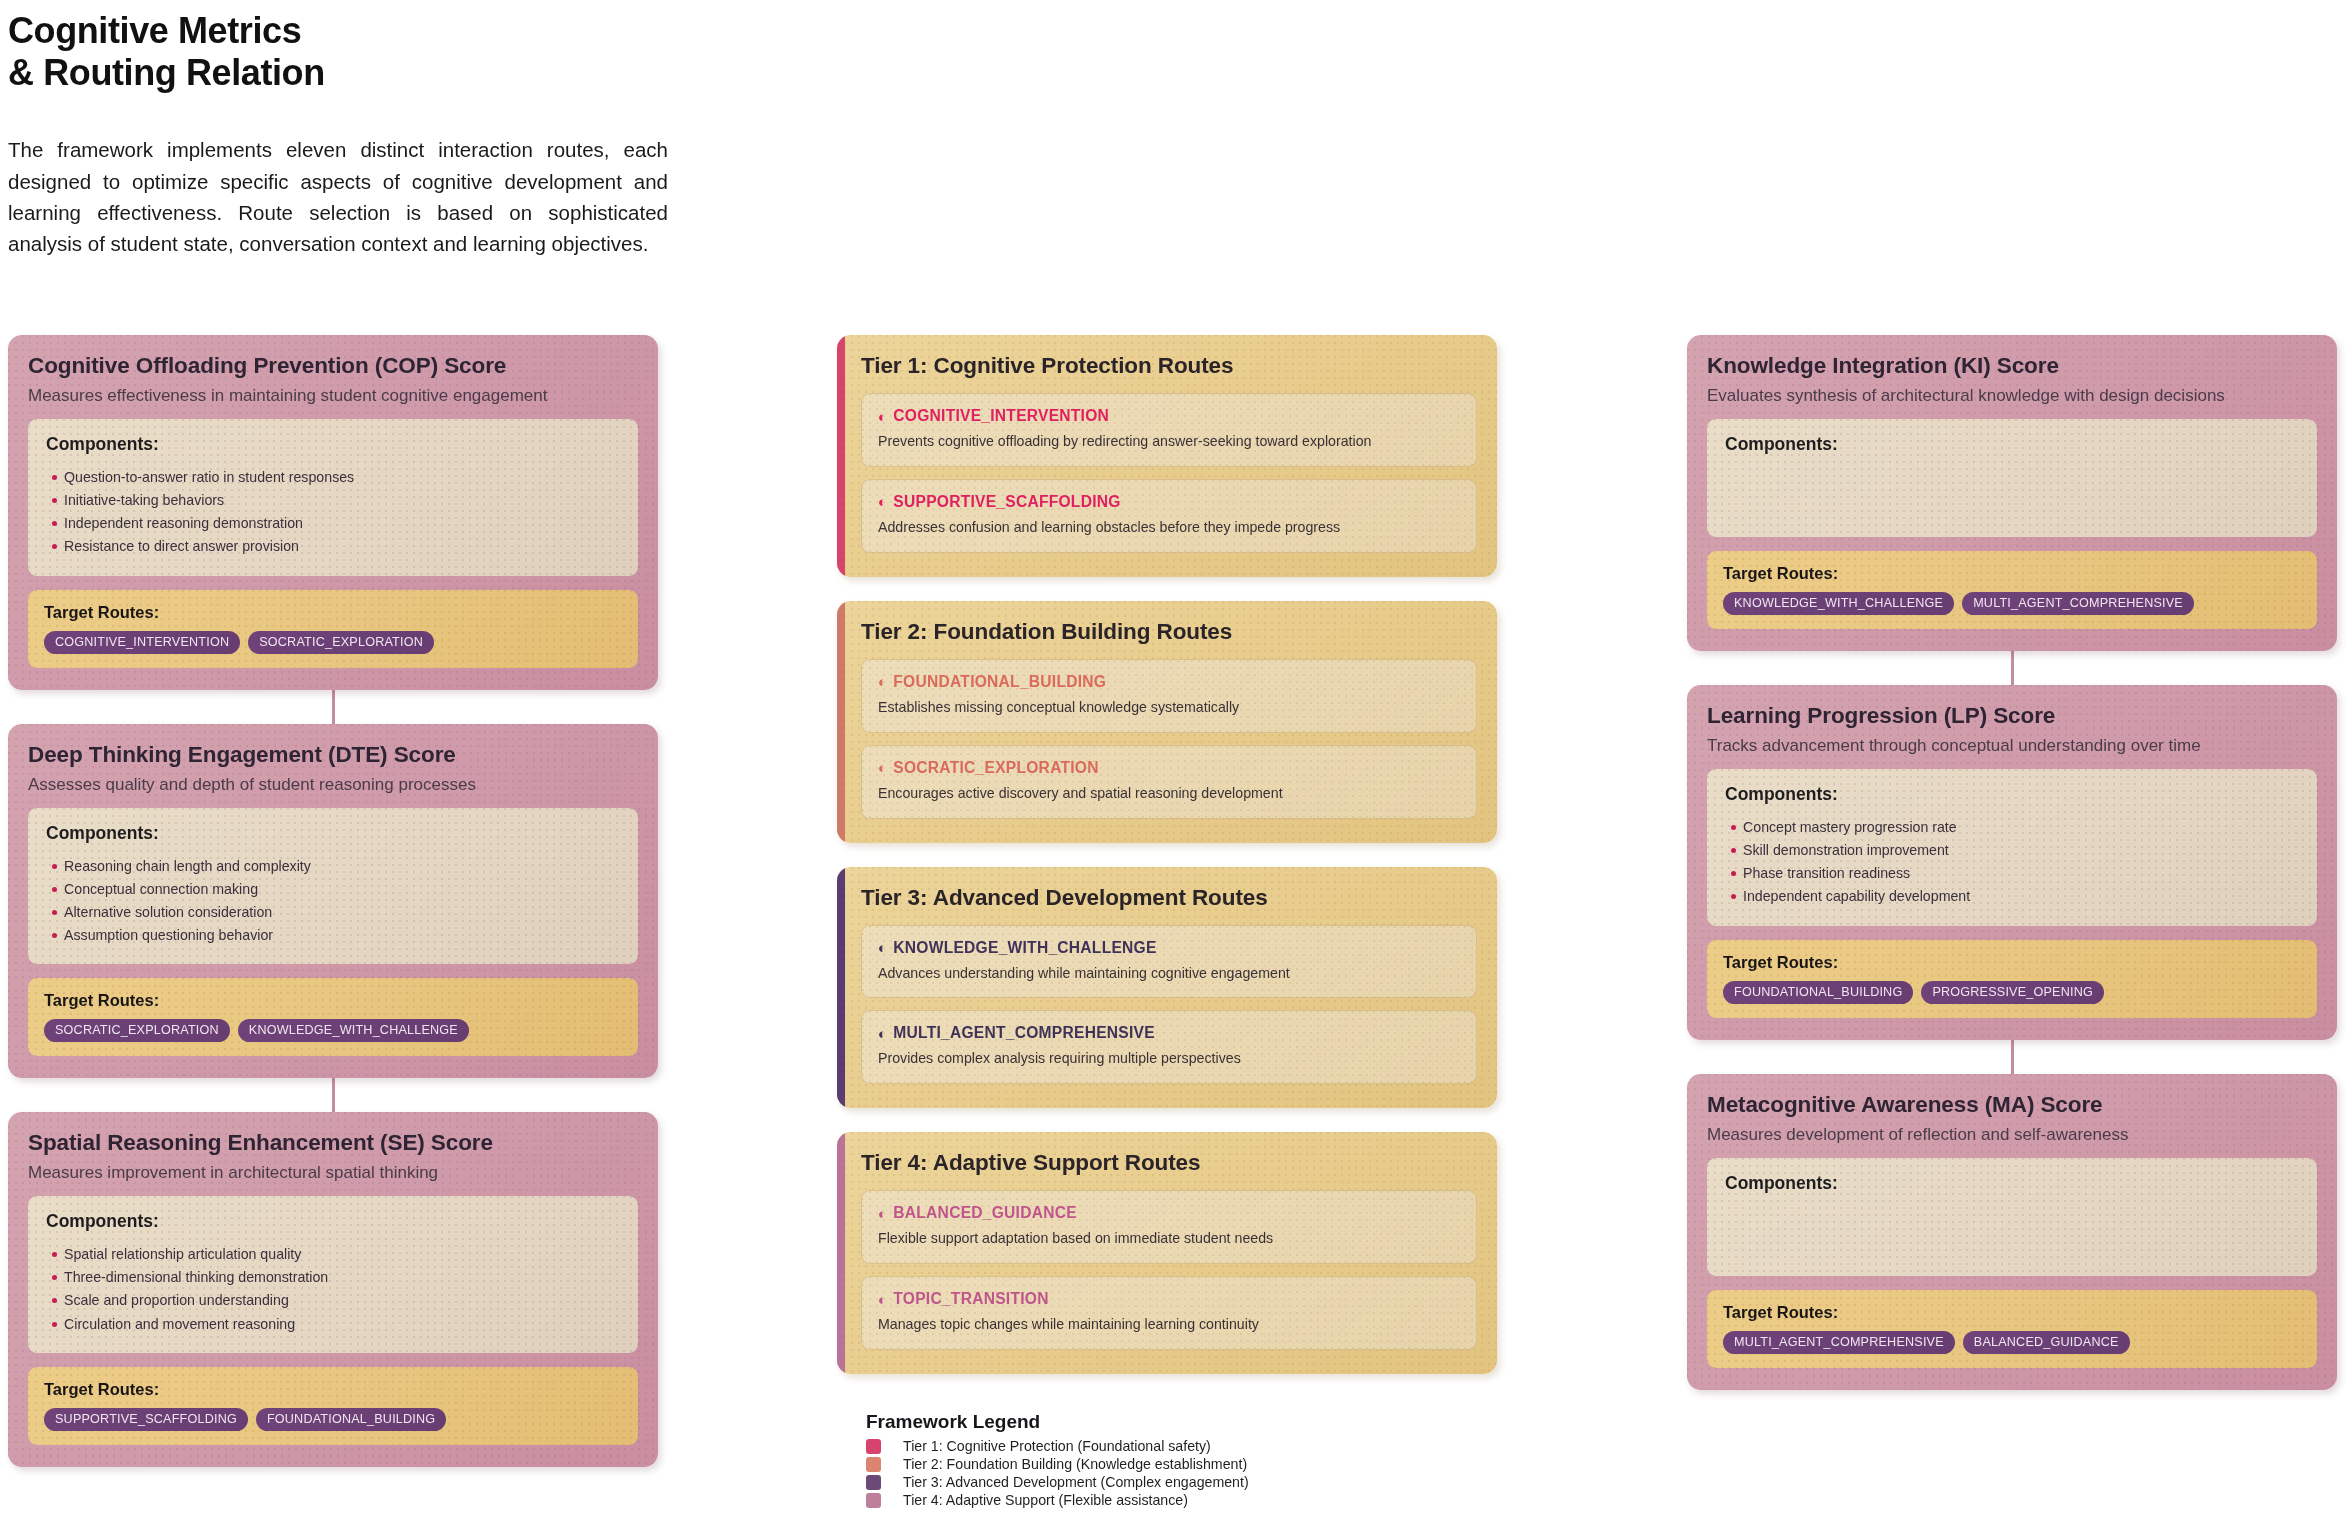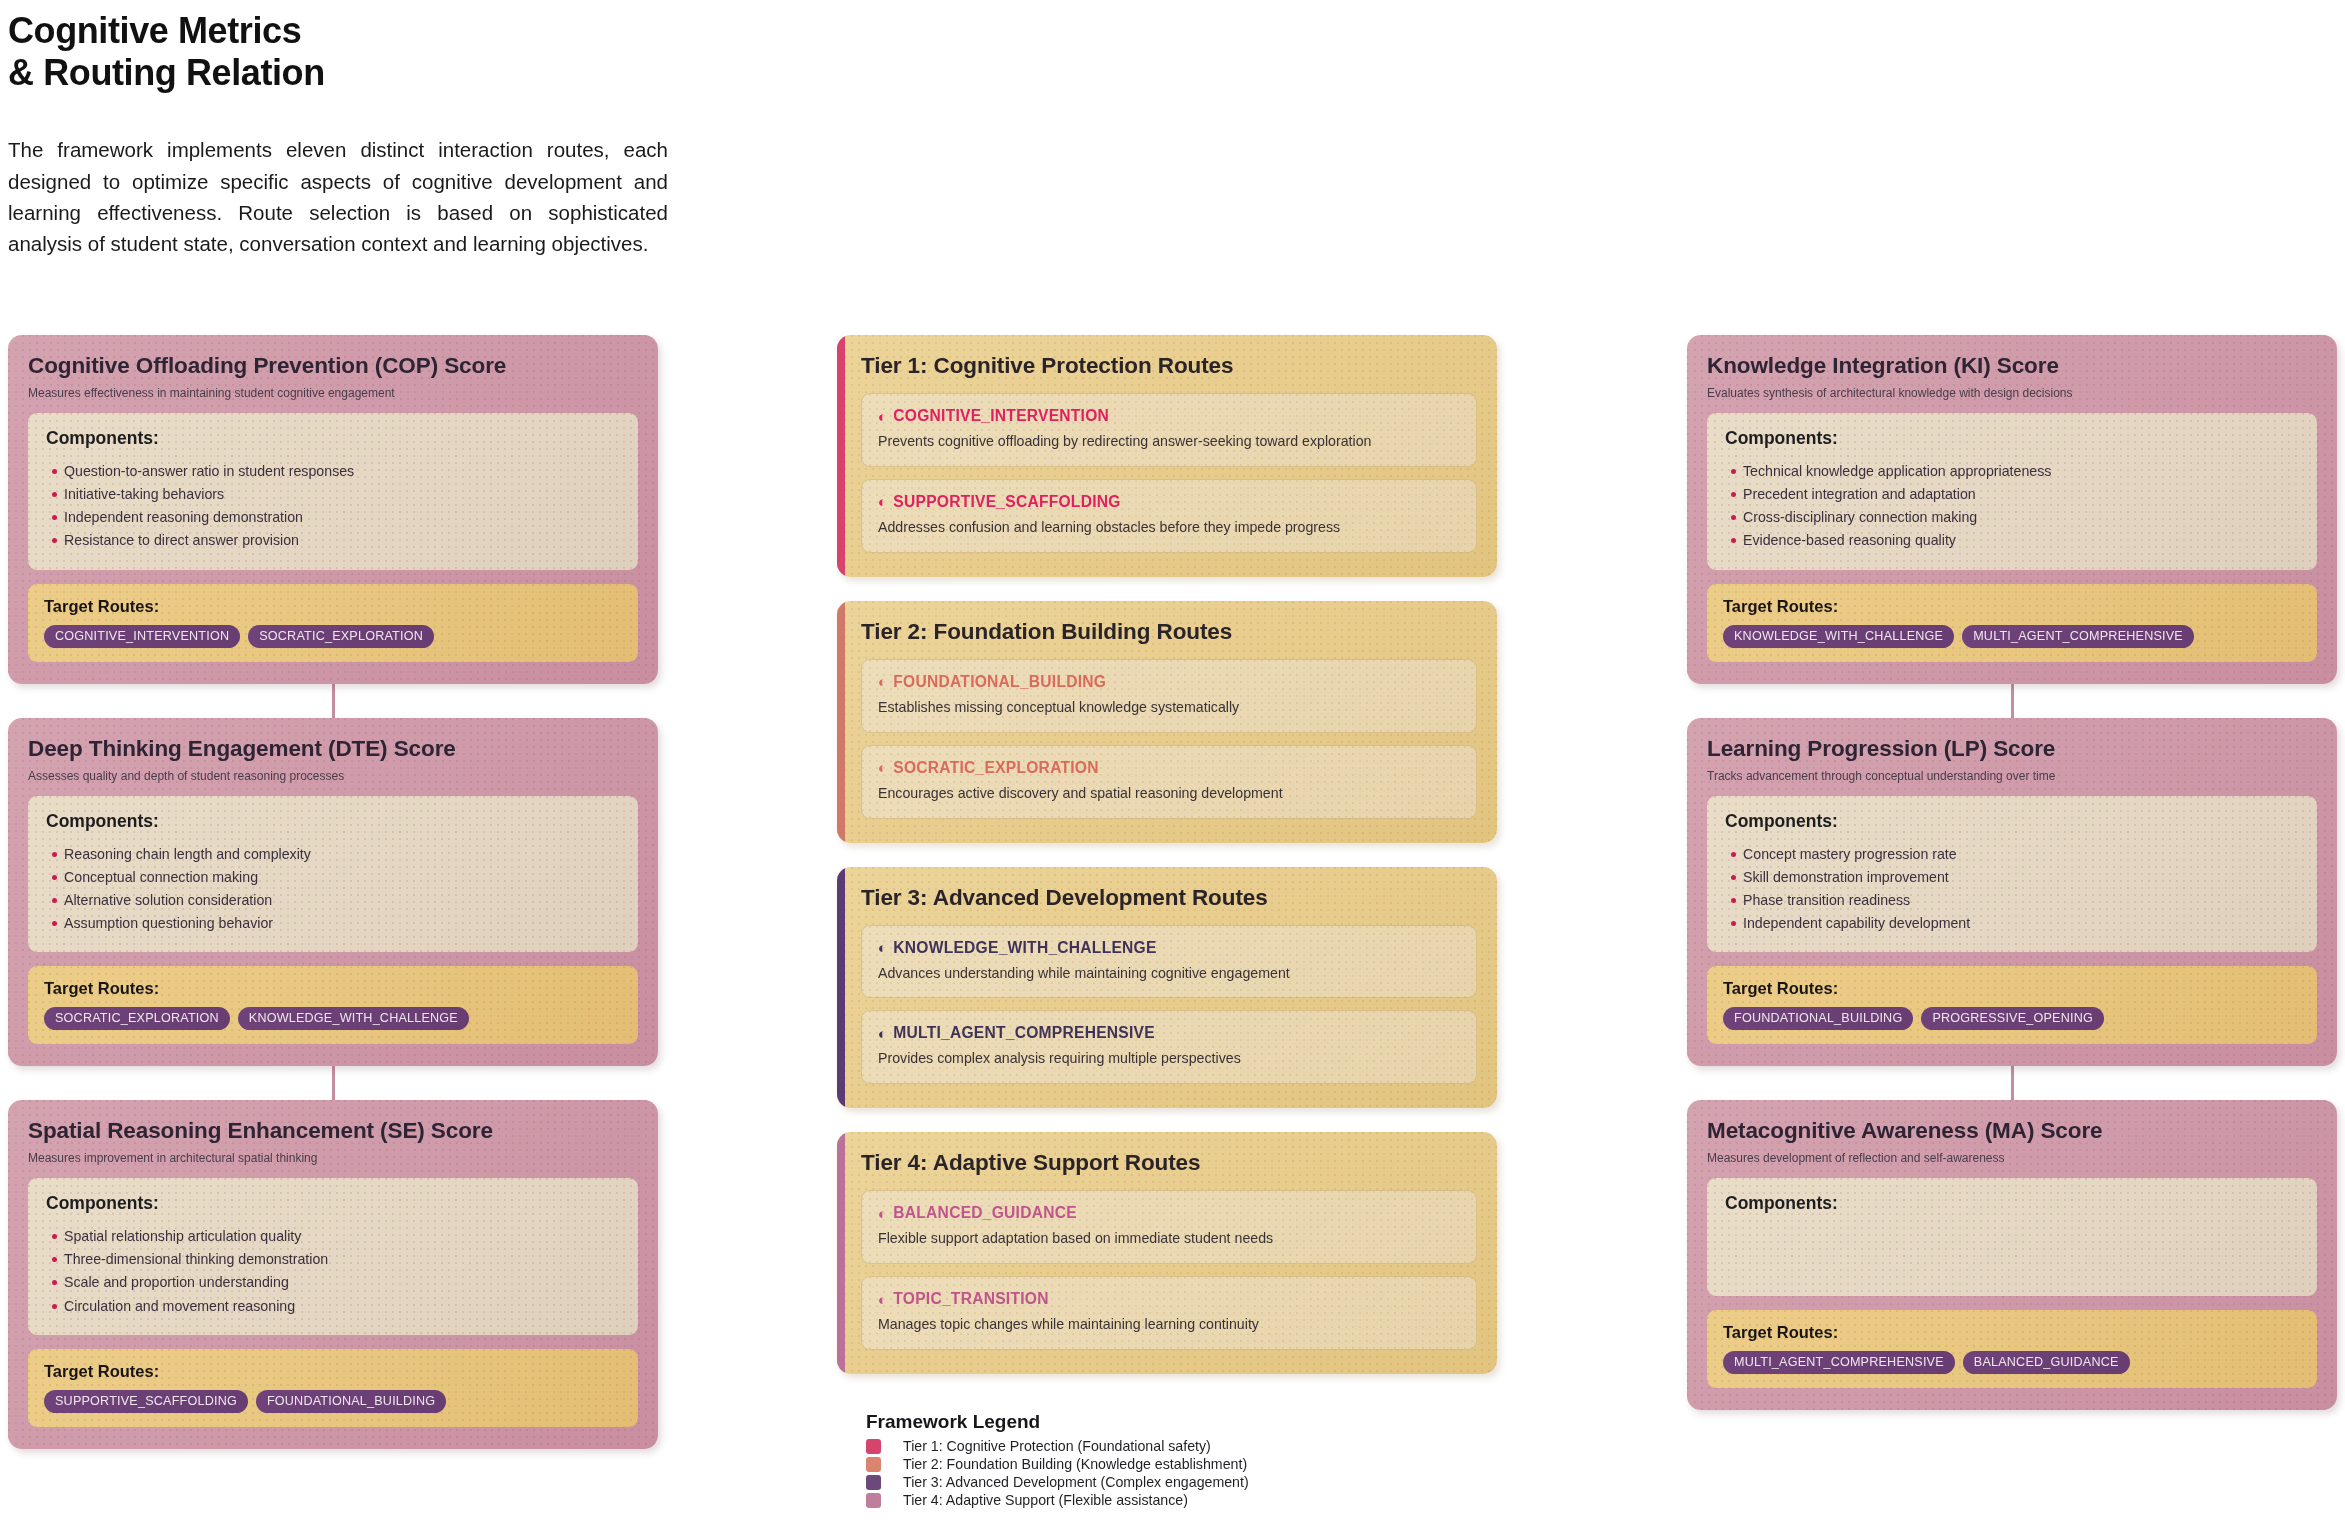--- a/index.html
+++ b/index.html
@@ -64,21 +64,21 @@
     margin-bottom: 0;
   }
   .metric-title {
     font-size: 22.5px;
     font-weight: 600;
     color: #2e2433;
     letter-spacing: -0.1px;
     margin-bottom: 7px;
   }
   .metric-sub {
-    font-size: 12px;
+    font-size: 17px;
     color: #4a3b48;
     margin-bottom: 13px;
   }
 
   .components-box {
     background:
       radial-gradient(circle at 1px 1px, rgba(130,90,70,0.16) 1px, transparent 1.2px) 0 0 / 7px 7px,
       linear-gradient(140deg, #e9ddc8 0%, #e4d6c2 60%, #dfd0bd 100%);
     border-radius: 9px;
     padding: 15px 18px 17px 18px;
@@ -377,26 +377,20 @@
         </div>
       </div>
     </div>
 
   <div class="col col-right" id="right-col">
       <div class="metric-card">
         <div class="metric-title">Knowledge Integration (KI) Score</div>
         <div class="metric-sub">Evaluates synthesis of architectural knowledge with design decisions</div>
         <div class="components-box">
           <div class="components-label">Components:</div>
-          <ul class="components-list">
-            <li>Technical knowledge application appropriateness</li>
-            <li>Precedent integration and adaptation</li>
-            <li>Cross-disciplinary connection making</li>
-            <li>Evidence-based reasoning quality</li>
-          </ul>
         </div>
         <div class="routes-box">
           <div class="routes-label">Target Routes:</div>
           <div class="chips">
             <span class="chip">KNOWLEDGE_WITH_CHALLENGE</span>
             <span class="chip">MULTI_AGENT_COMPREHENSIVE</span>
           </div>
         </div>
       </div>
       <div class="connector"></div>

